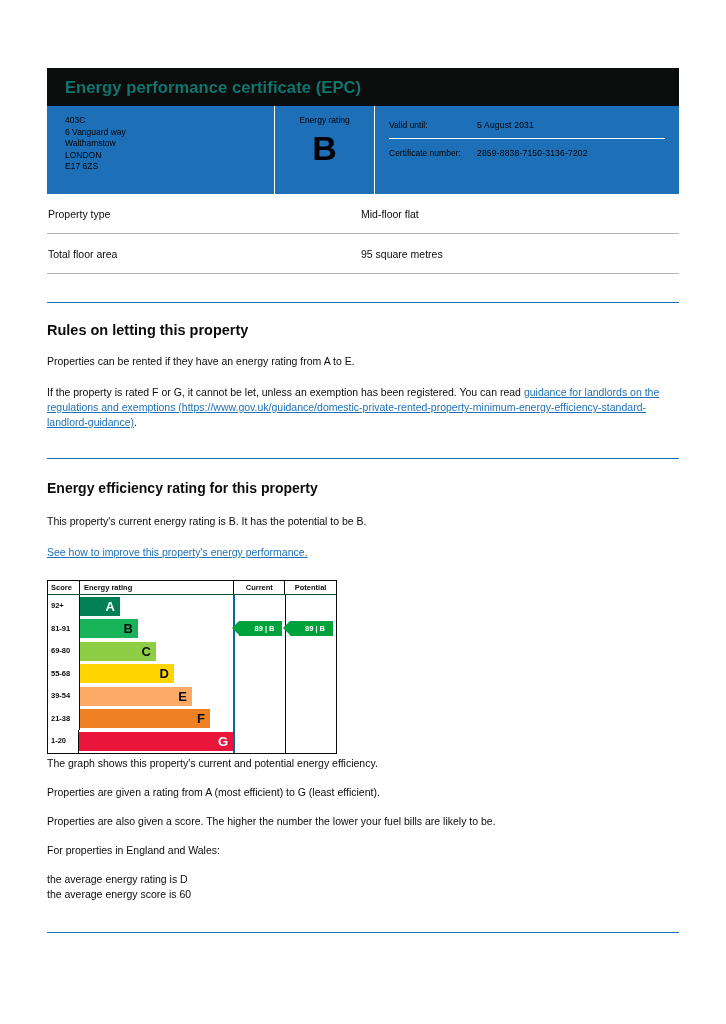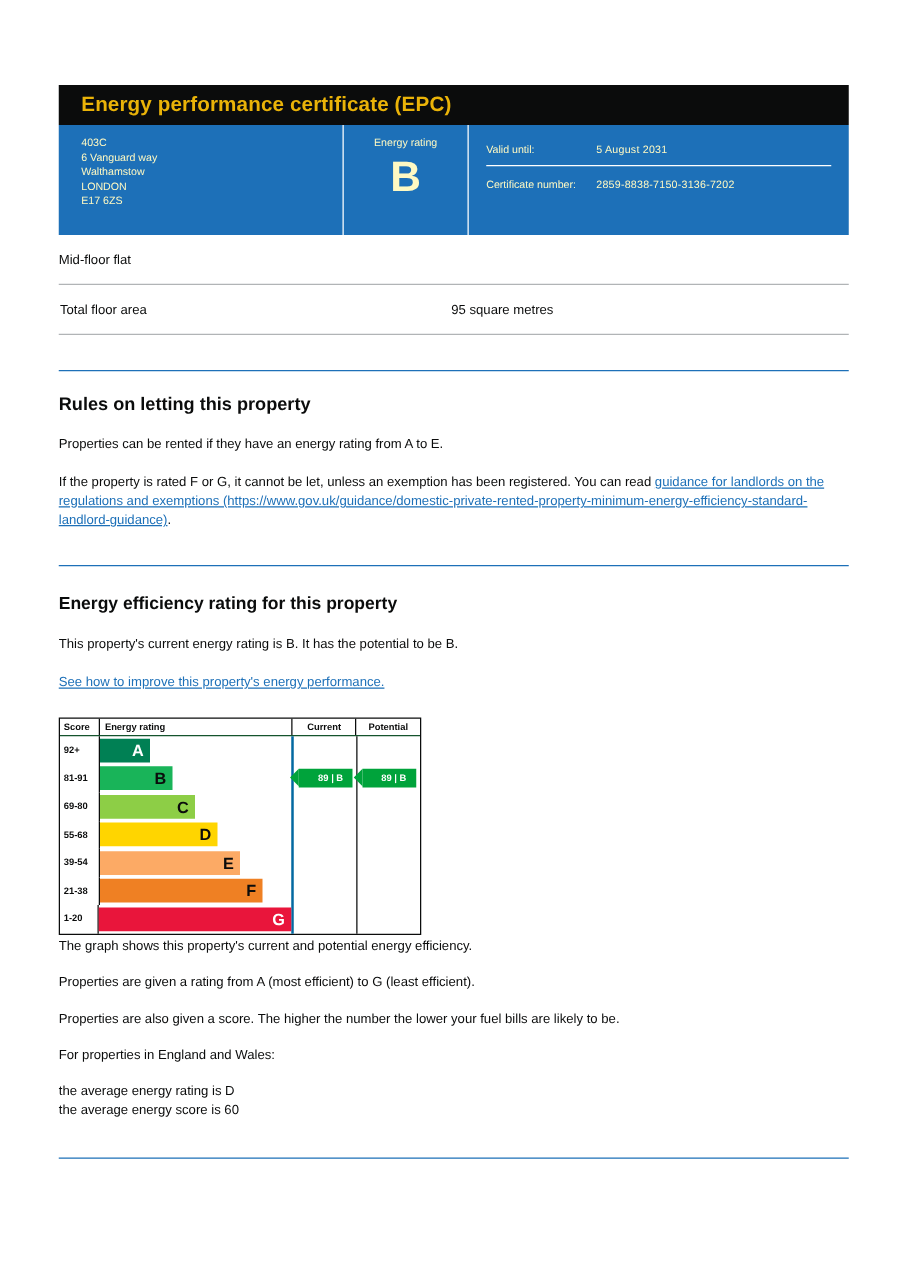--- a/index.html
+++ b/index.html
@@ -16,36 +16,36 @@
   }
   .page {
     position: absolute;
     left: 47px;
     top: 68px;
     width: 632px;
   }
   
   .epc-header {
     background: #0b0c0c;
-    color: #eab308;
-    height: 32px;
+    color: #0f766e;
+    height: 38px;
     display: flex;
     align-items: center;
     padding-left: 18px;
     box-sizing: border-box;
   }
   .epc-header .title {
     font-size: 16.5px;
     font-weight: bold;
     letter-spacing: 0.1px;
   }
   
   .epc-band {
     background: #1d70b8;
-    color: #fef9c3;
+    color: #000000;
     display: flex;
     height: 88px;
     box-sizing: border-box;
   }
   .band-address {
     width: 228px;
     box-sizing: border-box;
     padding: 9px 0 0 18px;
     border-right: 1px solid #ffffff;
     font-size: 8.5px;
@@ -300,20 +300,21 @@
       </div>
       <div class="meta-rule"></div>
       <div class="meta-row">
         <span class="k">Certificate number:</span>
         <span class="v">2859-8838-7150-3136-7202</span>
       </div>
     </div>
   </div>
 
   <div class="detail-row">
+    <span class="k">Property type</span>
     <span class="v">Mid-floor flat</span>
   </div>
   <div class="detail-row">
     <span class="k">Total floor area</span>
     <span class="v">95 square metres</span>
   </div>
 
   <div class="hr-blue"></div>
 
   <h2 class="sect">Rules on letting this property</h2>

